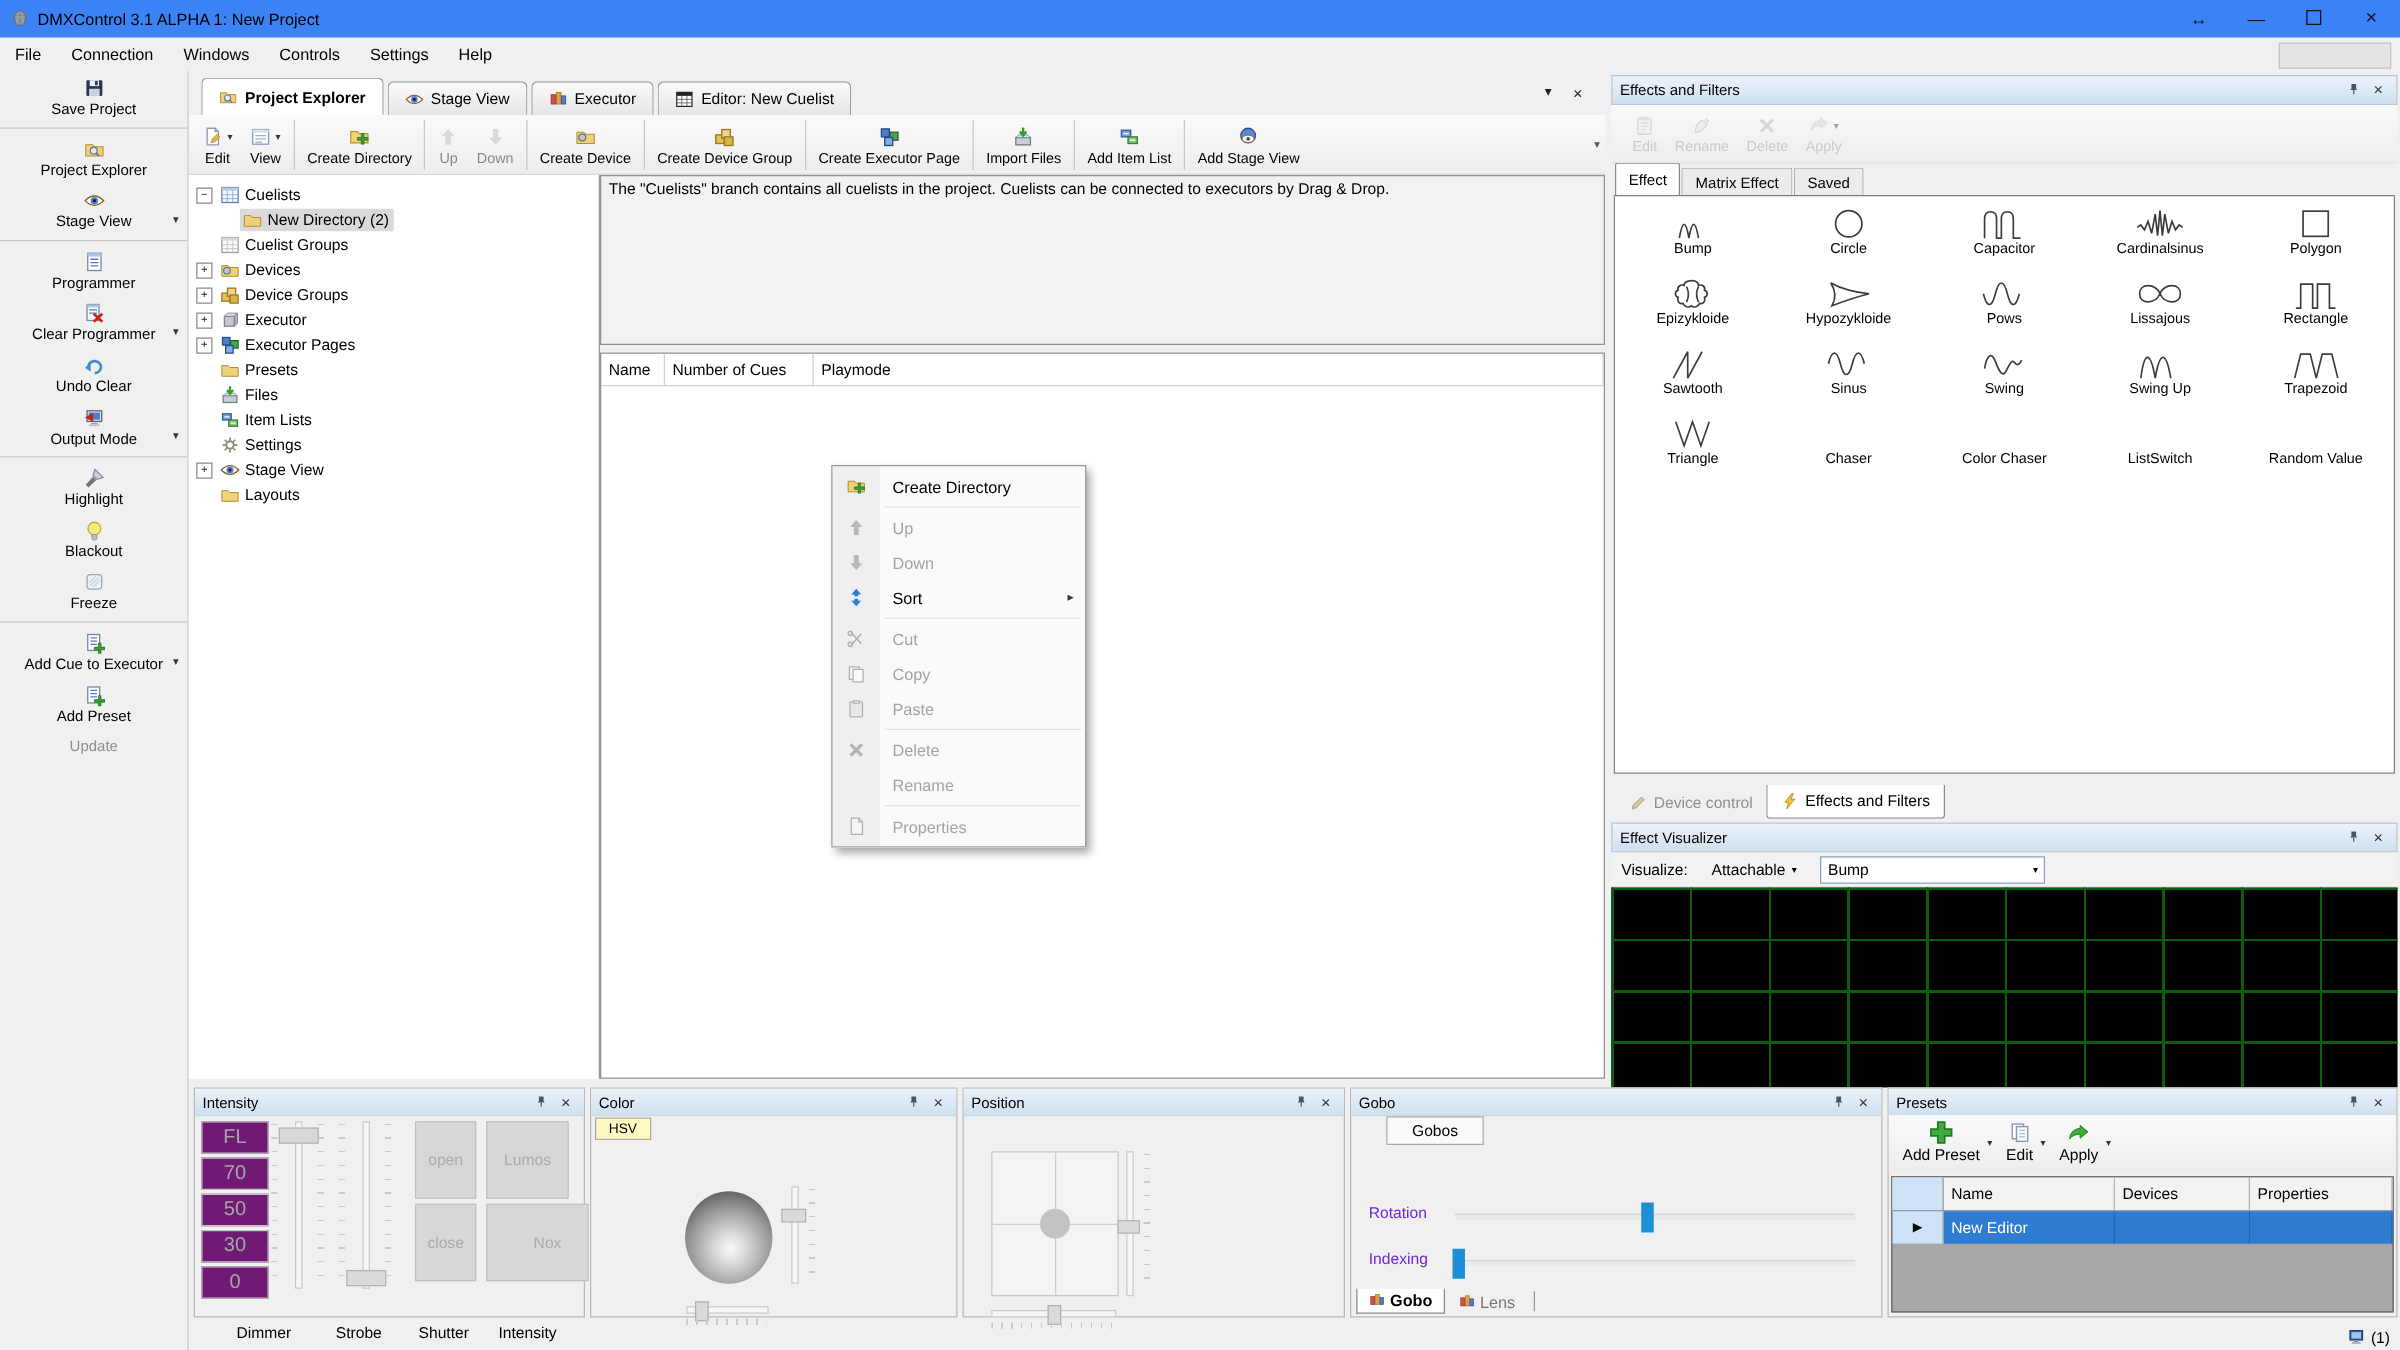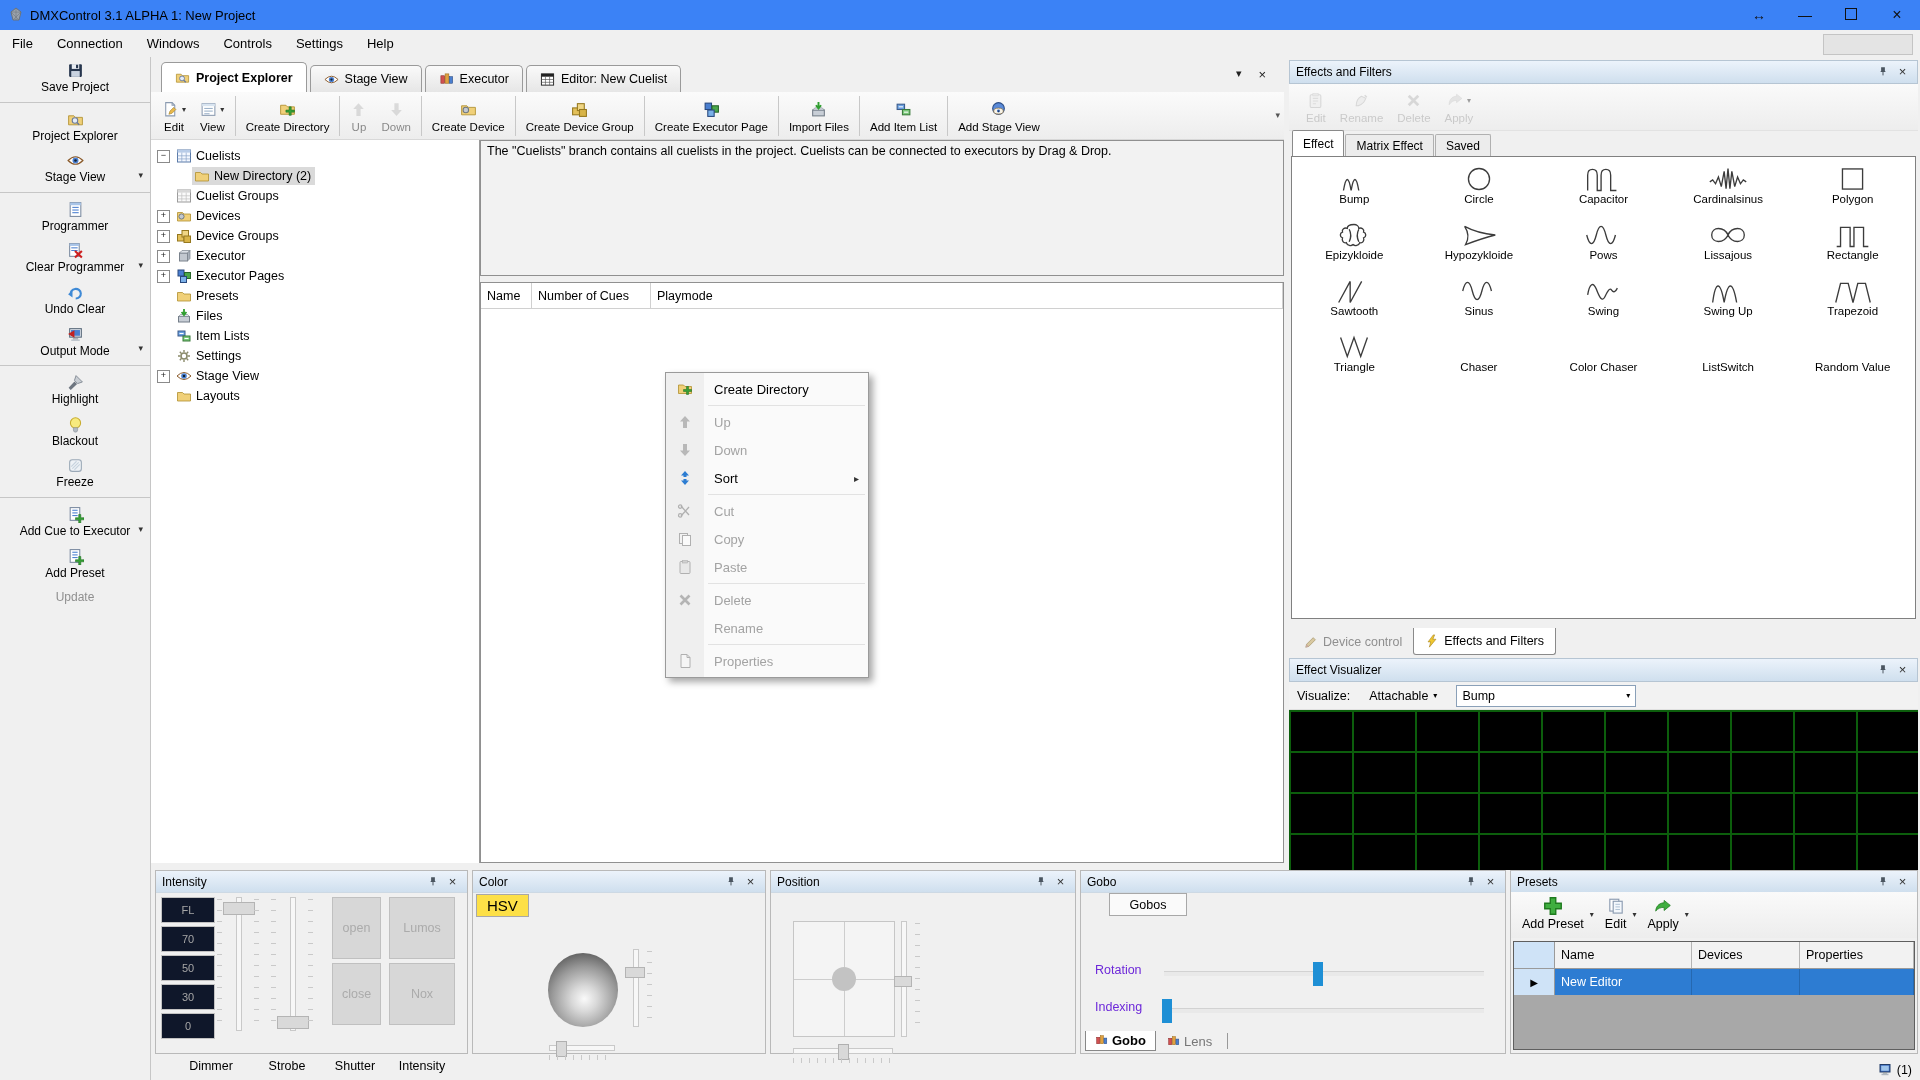--- a/index.html
+++ b/index.html
@@ -85,30 +85,30 @@
   .bpanel{position:absolute;top:870px;height:184px;background:#f0f0f0;border:1px solid #b9b9b9;box-sizing:border-box;}
   #p-intensity{left:155px;width:313px;}
   #p-color{left:472px;width:294px;}
   #p-position{left:770px;width:306px;}
   #p-gobo{left:1080px;width:426px;}
   #p-presets{left:1510px;width:408px;}
   .bpanel .dockheader{height:21px;border:none;border-bottom:1px solid #cdd9e4;}
   
   .int-body{position:relative;height:160px;}
   .int-btns{position:absolute;left:5px;top:4px;display:flex;flex-direction:column;gap:3px;}
-  .int-btn{width:52px;height:24px;background:#0f172a;border:1px solid #c2c2c2;color:#a6a6a6;font-size:11px;display:flex;align-items:center;justify-content:center;}
+  .int-btn{width:52px;height:24px;background:#701a75;border:1px solid #c2c2c2;color:#a6a6a6;font-size:16px;display:flex;align-items:center;justify-content:center;}
   .vslider{position:absolute;top:6px;height:132px;width:36px;}
   .vtrack{position:absolute;left:16px;top:0;width:4px;height:100%;background:#f7f7f7;border:1px solid #c9c9c9;}
   .vthumb{position:absolute;left:3px;width:30px;height:11px;background:#d9d9d9;border:1px solid #b4b4b4;}
   .vticks{position:absolute;top:2px;height:96%;width:5px;
     background:repeating-linear-gradient(180deg,#c9c9c9 0 1px,transparent 1px 11px);}
   .sq-btn{position:absolute;background:#d7d7d7;border:1px solid #c0c0c0;color:#ababab;font-size:12.5px;display:flex;align-items:center;justify-content:center;}
   .int-lbl{position:absolute;top:166px;font-size:12.5px;transform:translateX(-50%);}
   
-  .subtab{position:absolute;left:3px;top:22px;padding:2px 10px;background:#fde047;border:1px solid #a8a8a8;font-size:15px;}
+  .subtab{position:absolute;left:3px;top:22px;padding:2px 10px;background:#fef9c3;border:1px solid #a8a8a8;font-size:11px;}
   .colorball{position:absolute;left:75px;top:60px;width:70px;height:74px;border-radius:50%;
     background:radial-gradient(circle at 52% 62%,#fafafa 0%,#d8d8d8 22%,#999 55%,#555 85%,#383838 100%);}
   .hticks{position:absolute;height:5px;background:repeating-linear-gradient(90deg,#c9c9c9 0 1px,transparent 1px 8px);}
   .htrack{position:absolute;height:4px;background:#f7f7f7;border:1px solid #c9c9c9;}
   .hthumb{position:absolute;top:-5px;width:9px;height:14px;background:#d9d9d9;border:1px solid #b0b0b0;}
   
   .posbox{position:absolute;left:22px;top:28px;width:100px;height:114px;background:#f4f4f4;border:1px solid #c6c6c6;}
   .posbox .vline{position:absolute;left:50%;top:0;width:1px;height:100%;background:#cdcdcd;}
   .posbox .hline{position:absolute;top:50%;left:0;height:1px;width:100%;background:#cdcdcd;}
   .posdot{position:absolute;width:24px;height:24px;border-radius:50%;background:#c3c3c3;left:50%;top:50%;transform:translate(-50%,-50%);}
@@ -1075,21 +1075,21 @@
       </div>
       <div class="vslider" style="left: 118px; top: 4px;">
         <div class="vticks" style="left: -3px;"></div>
         <div class="vtrack"></div>
         <div class="vthumb" style="top: 90%;"></div>
         <div class="vticks" style="left: 34px;"></div>
       </div>
       <div class="sq-btn" style="left: 176px; top: 4px; width: 47px; height: 60px;">open</div>
       <div class="sq-btn" style="left: 176px; top: 70px; width: 47px; height: 60px;">close</div>
       <div class="sq-btn" style="left: 233px; top: 4px; width: 64px; height: 60px;">Lumos</div>
-      <div class="sq-btn" style="left: 233px; top: 70px; width: 64px; height: 60px;">Nox</div>
+      <div class="sq-btn" style="left: 233px; top: 70px; width: 64px; height: 60px; padding-left: 16px;">Nox</div>
       <span class="int-lbl" style="left: 55px;">Dimmer</span>
       <span class="int-lbl" style="left: 131px;">Strobe</span>
       <span class="int-lbl" style="left: 199px;">Shutter</span>
       <span class="int-lbl" style="left: 266px;">Intensity</span>
     </div>
 </div>
 
 <div class="bpanel" id="p-color">
   <div class="dockheader">
       <span class="dh-title">Color</span>

